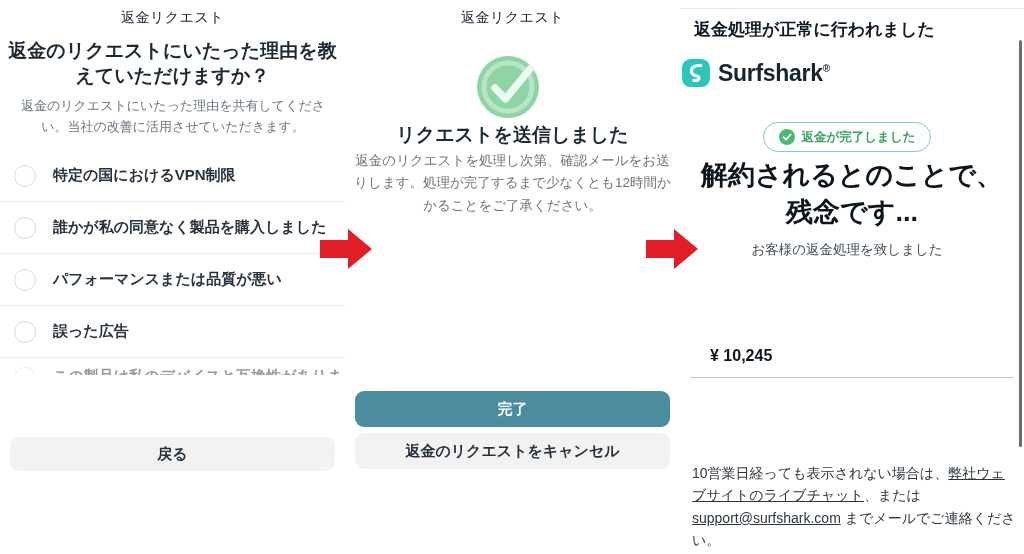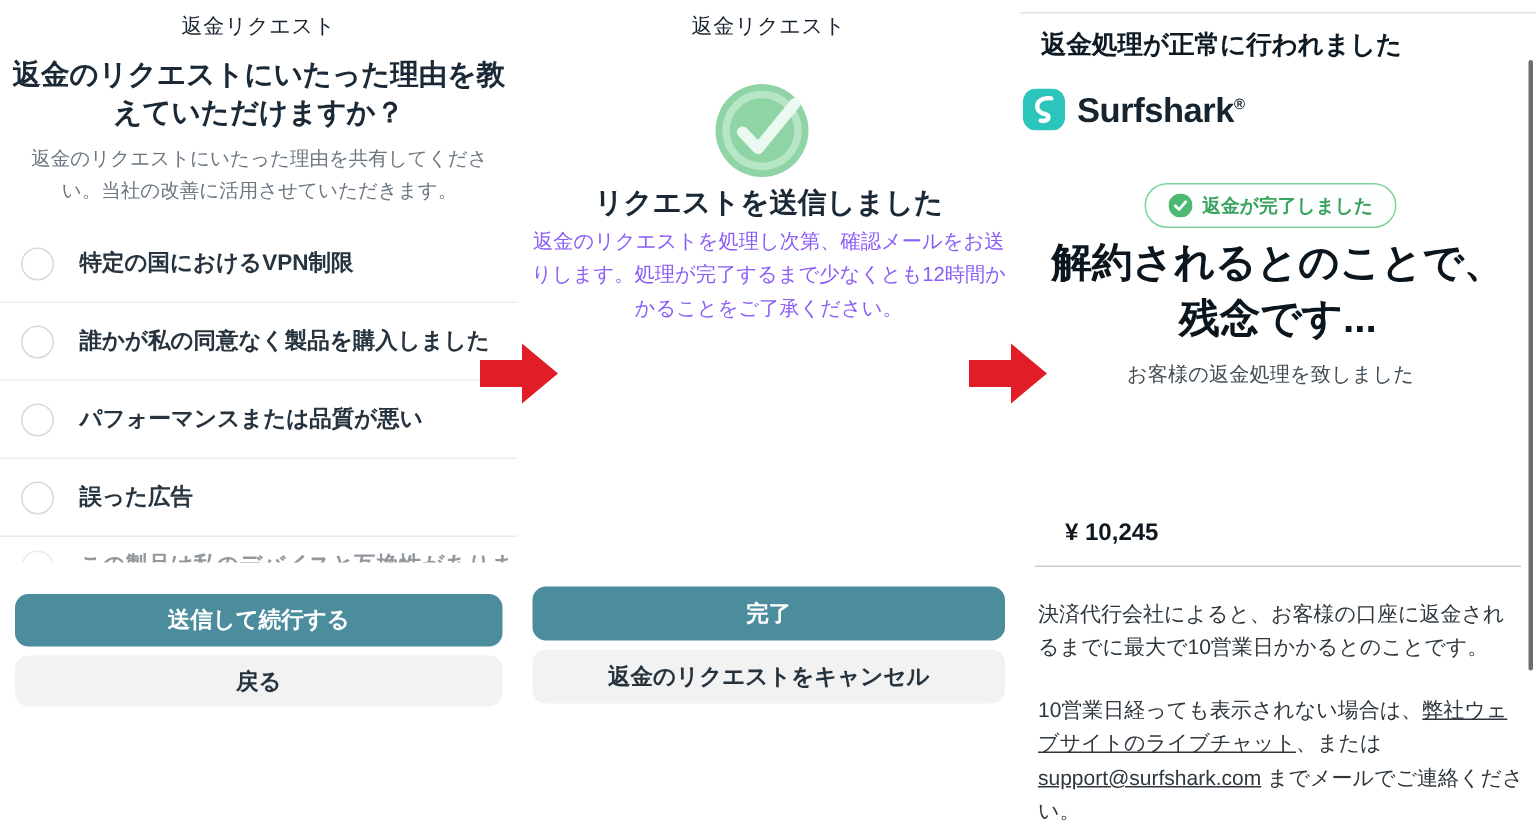--- a/index.html
+++ b/index.html
@@ -35,21 +35,21 @@
   .btn-primary { background:#4b8c9d; color:#ffffff; }
   .btn-secondary { background:#f2f2f2; color:#26333e; }
   .pl-primary { left:10px; top:396px; width:325px; height:35px; }
   .pl-secondary { left:10px; top:437px; width:325px; height:34px; }
 
   
   .check-wrap { position:absolute; left:0; right:0; top:52px; display:flex; justify-content:center; }
   .sent-heading { position:absolute; left:0; right:0; top:122px; text-align:center;
     font-size:19px; font-weight:bold; color:#1b2936; }
   .sent-body { position:absolute; left:4px; width:327px; top:150px; text-align:center;
-    font-size:13.5px; line-height:1.65; color:#8b5cf6; }
+    font-size:13.5px; line-height:1.65; color:#737373; }
   .pm-primary { left:10px; top:391px; width:315px; height:36px; }
   .pm-secondary { left:10px; top:433px; width:315px; height:36px; }
 
   
   .rp-topline { position:absolute; left:0; right:0; top:8px; height:1px; background:#e3e3e3; }
   .rp-heading { position:absolute; left:14px; top:18px; font-size:17px; font-weight:bold; color:#0e1a24; }
   .logo-row { position:absolute; left:2px; top:59px; display:flex; align-items:center; }
   .logo-text { margin-left:8px; font-size:23px; font-weight:bold; color:#15242e; letter-spacing:-.3px; }
   .logo-reg { font-size:10px; vertical-align:super; color:#15242e; }
   .badge { position:absolute; left:0; right:10px; top:122px; display:flex; justify-content:center;font-family:Liberation Serif, serif; }
@@ -104,23 +104,20 @@
       </div>
     </div>
 
     <div class="option-clip">
       <div class="option-row">
         <span class="radio"></span>
         <span class="option-label">この製品は私のデバイスと互換性がありません</span>
       </div>
     </div>
 
-    <div class="btn btn-primary pl-primary">
-      <span>送信して続行する</span>
-    </div>
     <div class="btn btn-secondary pl-secondary">
       <span>戻る</span>
     </div>
   </div>
 
   <div class="panel panel-mid">
     <div class="screen-title">返金リクエスト</div>
 
     <div class="check-wrap">
       <svg width="78" height="68" viewBox="0 0 78 68" aria-hidden="true">
@@ -162,21 +159,20 @@
         <span>返金が完了しました</span>
       </div>
     </div>
 
     <div class="rp-title">解約されるとのことで、残念です...</div>
     <div class="rp-subtitle">お客様の返金処理を致しました</div>
 
     <div class="amount-value">¥ 10,245</div>
     <div class="rp-divider"></div>
 
-    <div class="rp-note note1">決済代行会社によると、お客様の口座に返金されるまでに最大で10営業日かかるとのことです。</div>
 
     <div class="rp-note note2">
       <span>10営業日経っても表示されない場合は、</span><span class="rp-link">弊社ウェブサイトのライブチャット</span><span>、または </span><span class="rp-link">support@surfshark.com</span><span> までメールでご連絡ください。</span>
     </div>
 
     <div class="scrollbar"></div>
   </div>
 
   <svg class="flow-arrow arrow-1" viewBox="0 0 52 44" aria-hidden="true">
     <path d="M0 13 H28 V2 L52 22 L28 42 V31 H0 Z" fill="#e11e28"></path>

